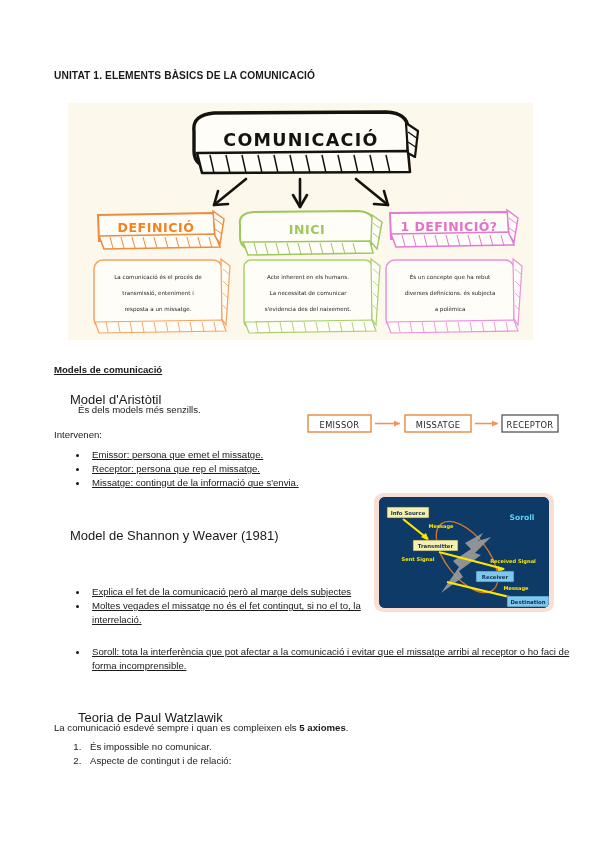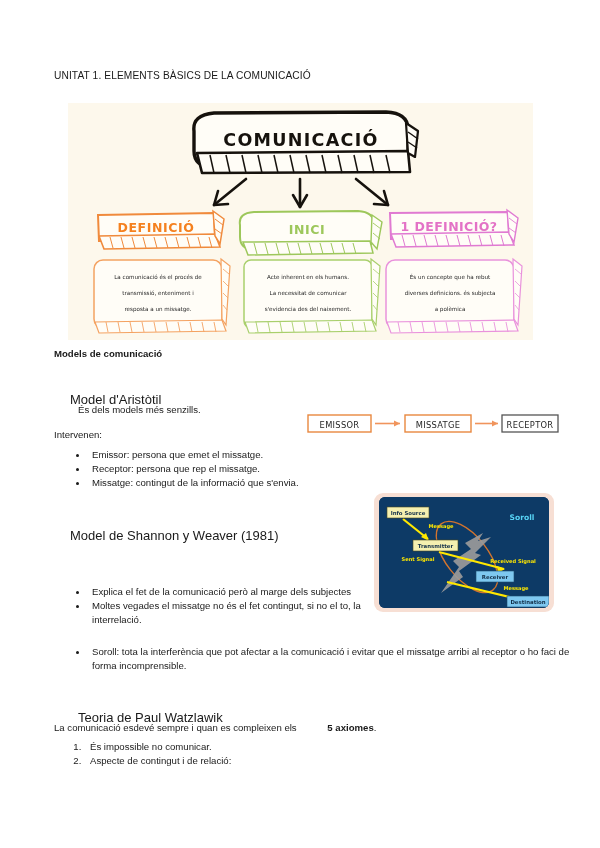--- a/index.html
+++ b/index.html
@@ -26,21 +26,21 @@
   .content {
     position: absolute;
     left: 54px;
     top: 0;
     width: 500px;
   }
 
   
   .doc-title {
     font-size: 10.2px;
-    font-weight: normal;
+    font-weight: bold;
     letter-spacing: 0.1px;
     margin-top: 70px;
     margin-bottom: 0;
     line-height: 1.2;
   }
 
   .sec-bold {
     font-size: 9.6px;
     font-weight: bold;
     margin: 0;
@@ -63,35 +63,36 @@
   .bullets {
     margin: 0;
     padding-left: 34px;
     list-style: disc;
   }
   .bullets li {
     font-size: 9.6px;
     line-height: 1.45;
     margin: 0;
     padding-left: 4px;
+    text-decoration: underline;
   }
   .bullets li::marker { font-size: 9px; }
 
   .numlist {
     margin: 0;
     padding-left: 30px;
     list-style: decimal;
   }
   .numlist li {
     font-size: 9.6px;
     line-height: 1.5;
     padding-left: 6px;
   }
 
-  .b { font-weight: bold; margin-left: 28px; }
+  .b { font-weight: bold; }
 
   
   .infographic {
     position: absolute;
     left: 68px;
     top: 103px;
     width: 465px;
     height: 237px;
     background: #fdf8ec;
     text-align: center;
@@ -326,21 +327,21 @@
           <line x1="447" y1="190" x2="452" y2="195"></line>
             <line x1="447" y1="202" x2="451" y2="207"></line>
         </g>
       </g>
       <text x="382" y="176" text-anchor="middle" font-family="DejaVu Sans, sans-serif" font-size="5.6" fill="#262626">És un concepte que ha rebut</text>
       <text x="382" y="192" text-anchor="middle" font-family="DejaVu Sans, sans-serif" font-size="5.6" fill="#262626">diverses definicions. és subjecta</text>
       <text x="382" y="208" text-anchor="middle" font-family="DejaVu Sans, sans-serif" font-size="5.6" fill="#262626">a polèmica</text>
     </svg>
   </div>
 
-  <div style="position:absolute; left:54px; top:348px; width:300px;">
+  <div style="position:absolute; left:54px; top:364px; width:300px;text-decoration:underline;">
     <div class="sec-bold">Models de comunicació</div>
   </div>
 
   <div style="position:absolute; left:54px; top:376px; width:300px;">
     <div class="sec-underline">Model d'Aristòtil</div>
   </div>
 
   <div style="position:absolute; left:54px; top:404px; width:300px;padding-left:24px;">
     <div class="para">És dels models més senzills.</div>
   </div>

